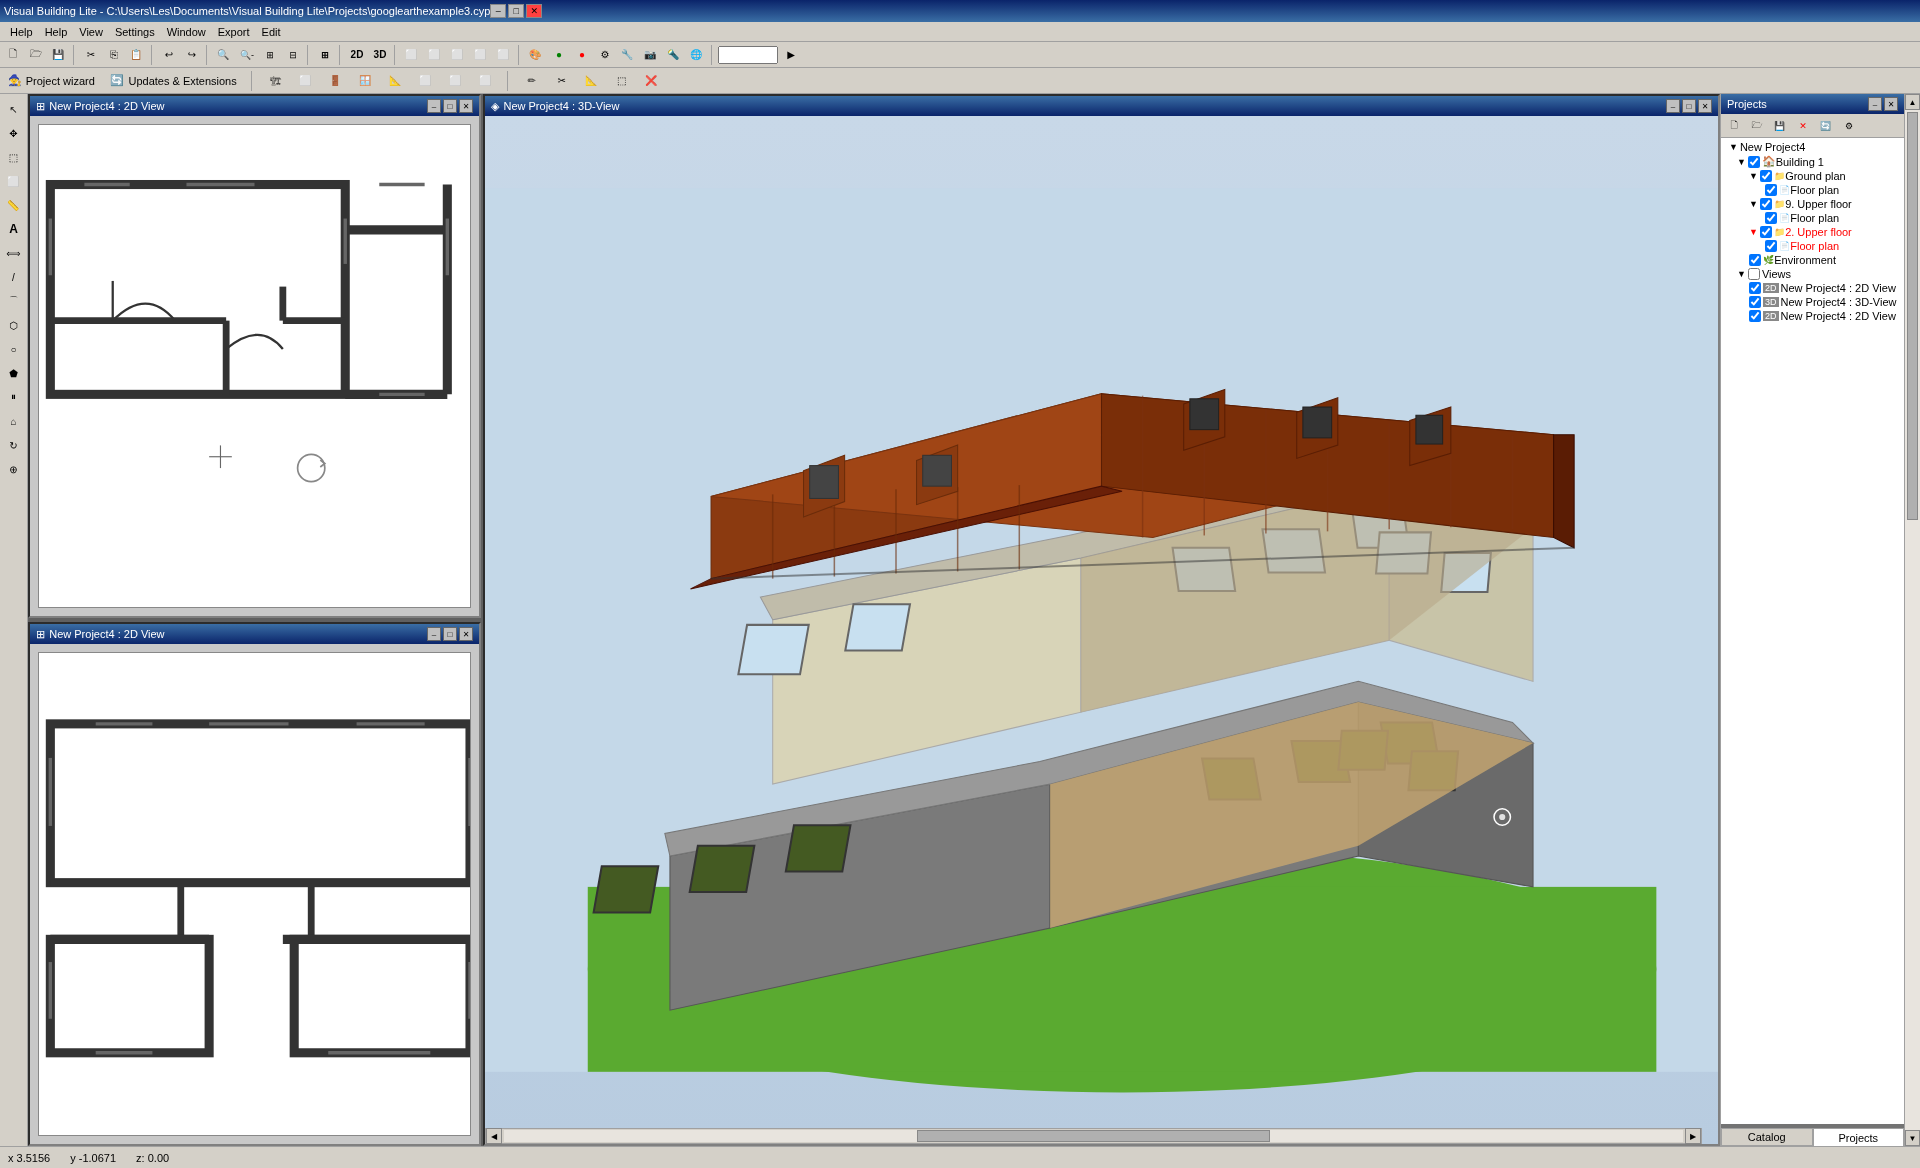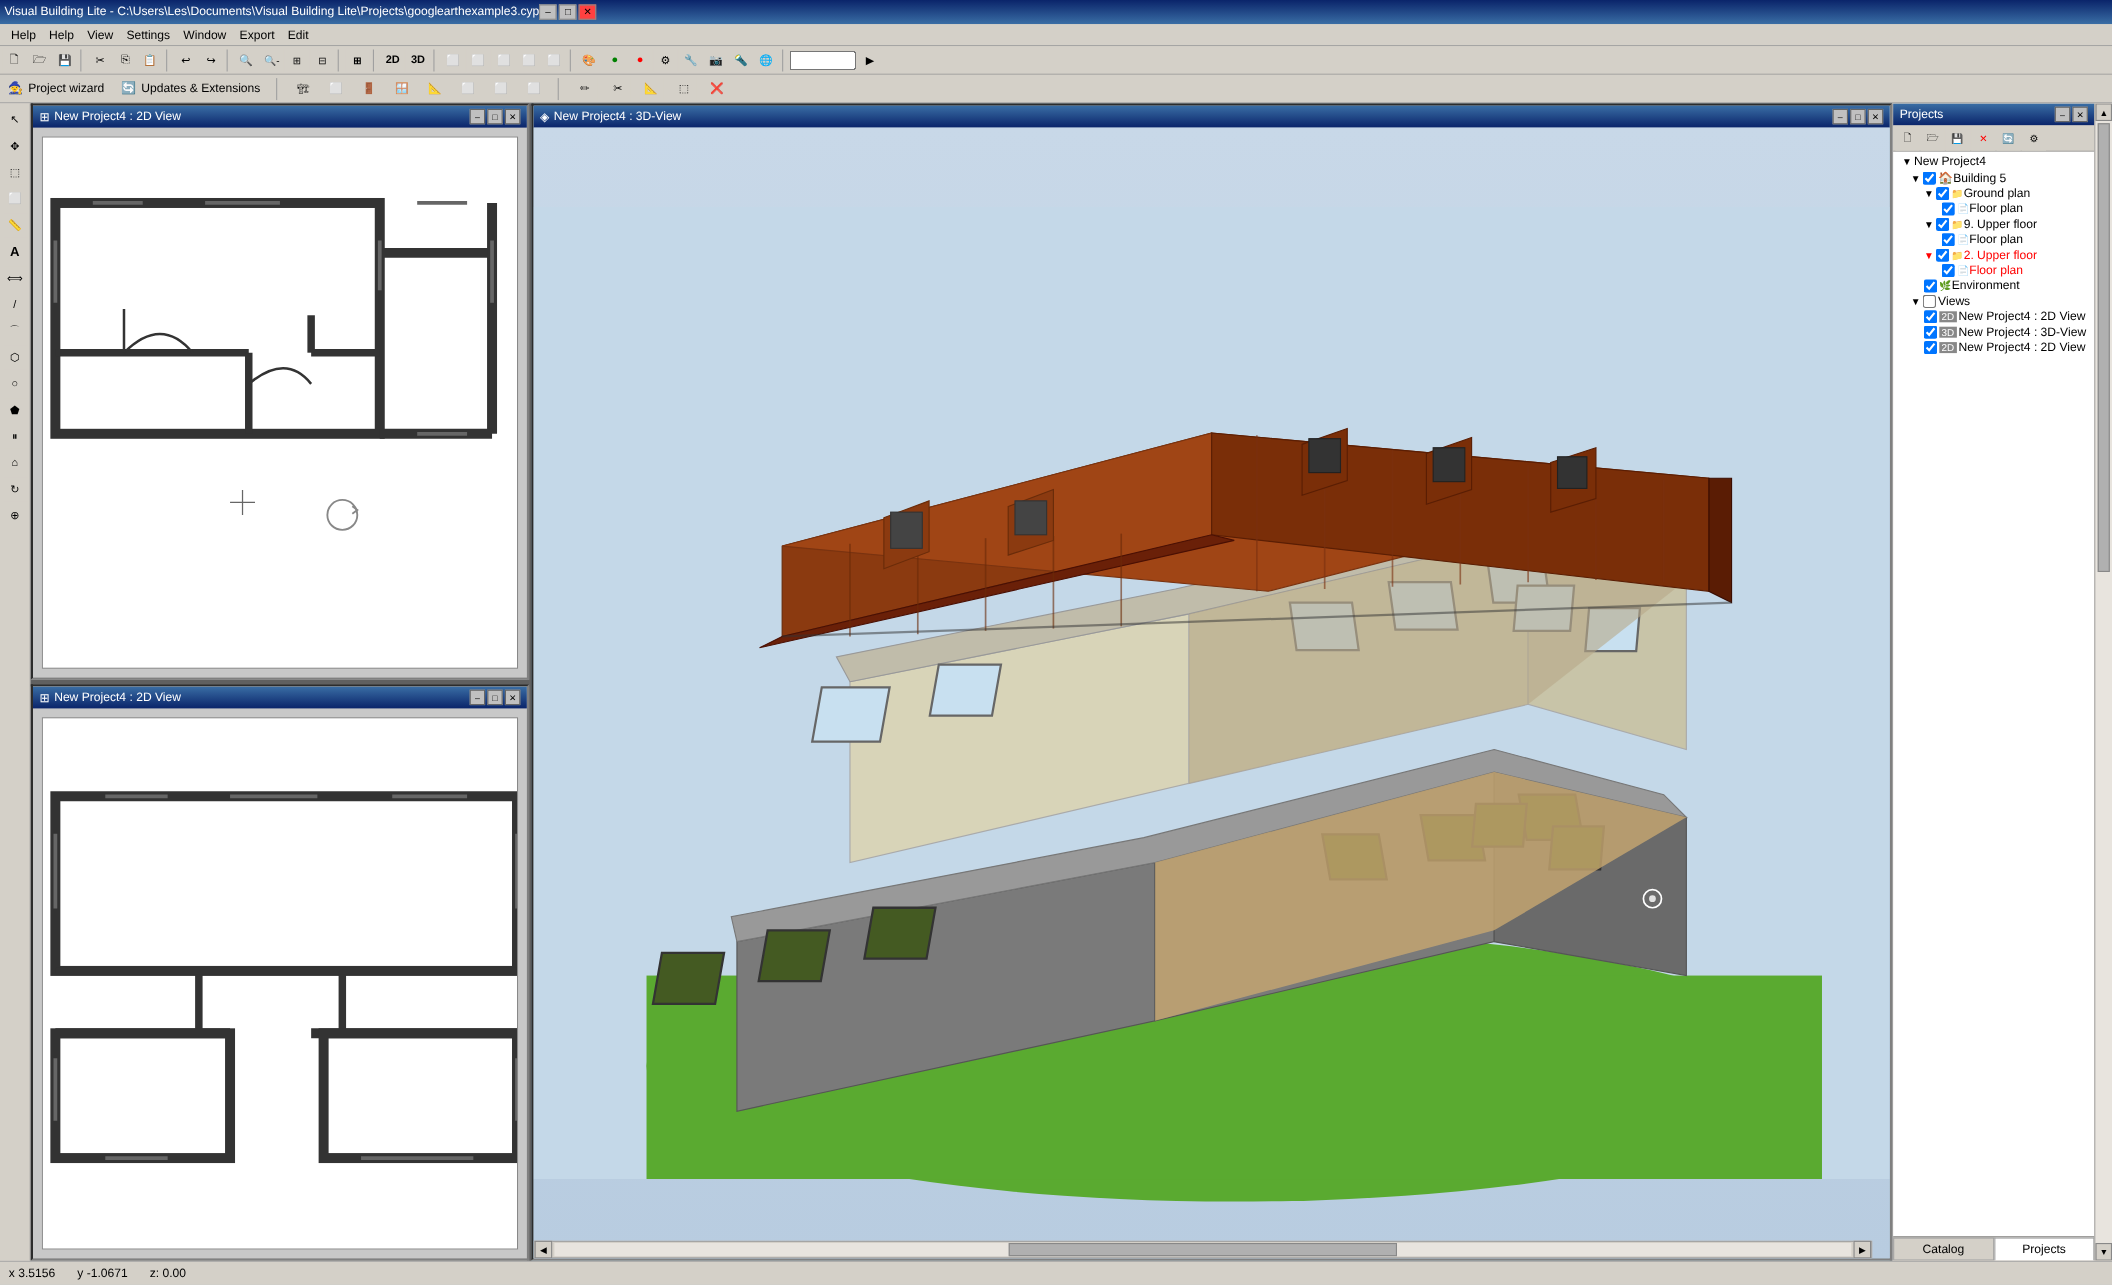--- a/index.html
+++ b/index.html
@@ -202,21 +202,21 @@
       font-size: 11px;
     }
     .tree-item.highlighted { color: red; }
     .tree-indent { display: inline-block; }
     .tree-arrow { font-size: 9px; margin-right: 2px; cursor: pointer; }
     .tree-check { width: 12px; height: 12px; margin-right: 2px; }
 
     #right-panel-tabs {
       height: 22px;
       display: flex;
-      border-top: 1px solid #737373;
+      border-top: 4px solid #737373;
     }
     .panel-tab {
       flex: 1;
       display: flex;
       align-items: center;
       justify-content: center;
       font-size: 11px;
       cursor: pointer;
       background: #d4d0c8;
       border: 1px solid #a0a0a0;
@@ -637,21 +637,21 @@
             <span class="tree-indent" style="width:4px;"></span>
             <span class="tree-arrow">▼</span>
             <span>New Project4</span>
           </div>
 
           <div class="tree-item">
             <span class="tree-indent" style="width:12px;"></span>
             <span class="tree-arrow">▼</span>
             <input type="checkbox" class="tree-check" checked="" style="">
             <span>🏠</span>
-            <span>Building 5</span>
+            <span>Building 1</span>
           </div>
 
           <div class="tree-item">
             <span class="tree-indent" style="width:24px;"></span>
             <span class="tree-arrow">▼</span>
             <input type="checkbox" class="tree-check" checked="" style="">
             <span style="font-size:9px;">📁</span>
             <span>Ground plan</span>
           </div>
 

